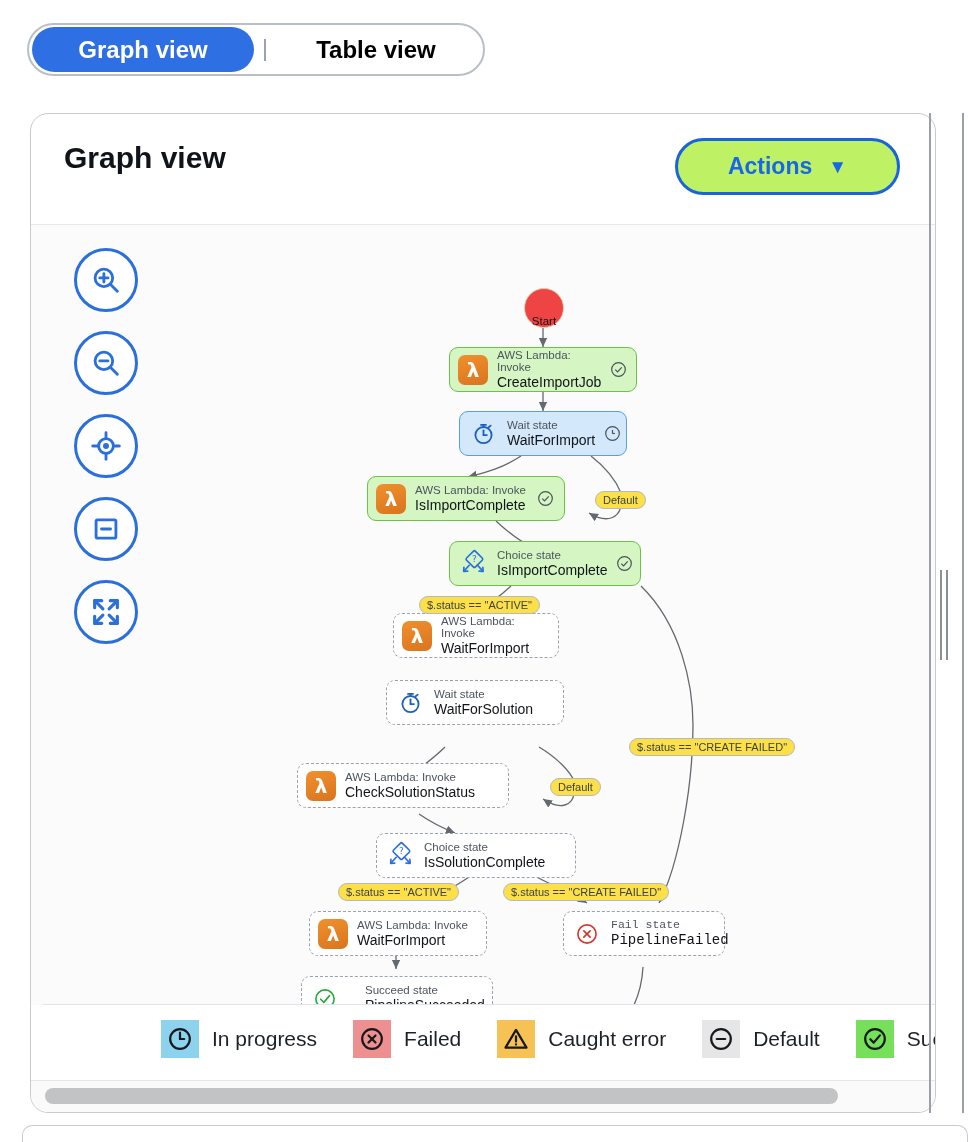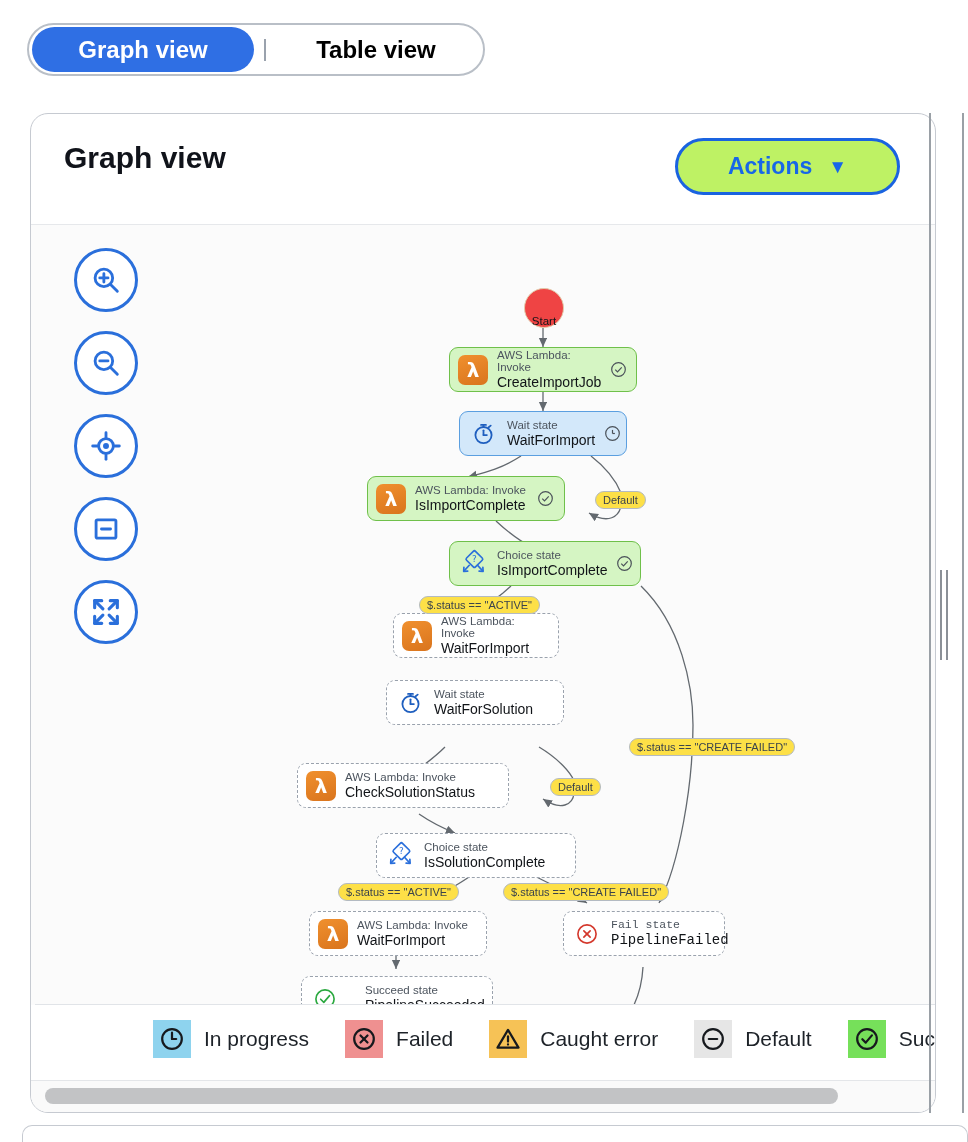--- a/index.html
+++ b/index.html
@@ -137,21 +137,21 @@
     border:1px solid #b3bac2;border-radius:9px;
     font-size:11px;color:#3b434c;
     padding:2px 7px;white-space:nowrap;
     line-height:1.1;
   }
 
   svg.wires{position:absolute;left:0;top:0;width:904px;height:780px;pointer-events:none;}
 
   
   .legend{
-    position:absolute;left:4px;top:890px;
+    position:absolute;left:12px;top:890px;
     width:904px;height:68px;
     border-top:1px solid #e1e4e8;
     display:flex;align-items:center;
     padding-left:118px;gap:36px;
     box-sizing:border-box;
     overflow:hidden;
   }
   .leg{display:flex;align-items:center;gap:13px;flex:0 0 auto;}
   .leg-ico{
     width:38px;height:38px;

